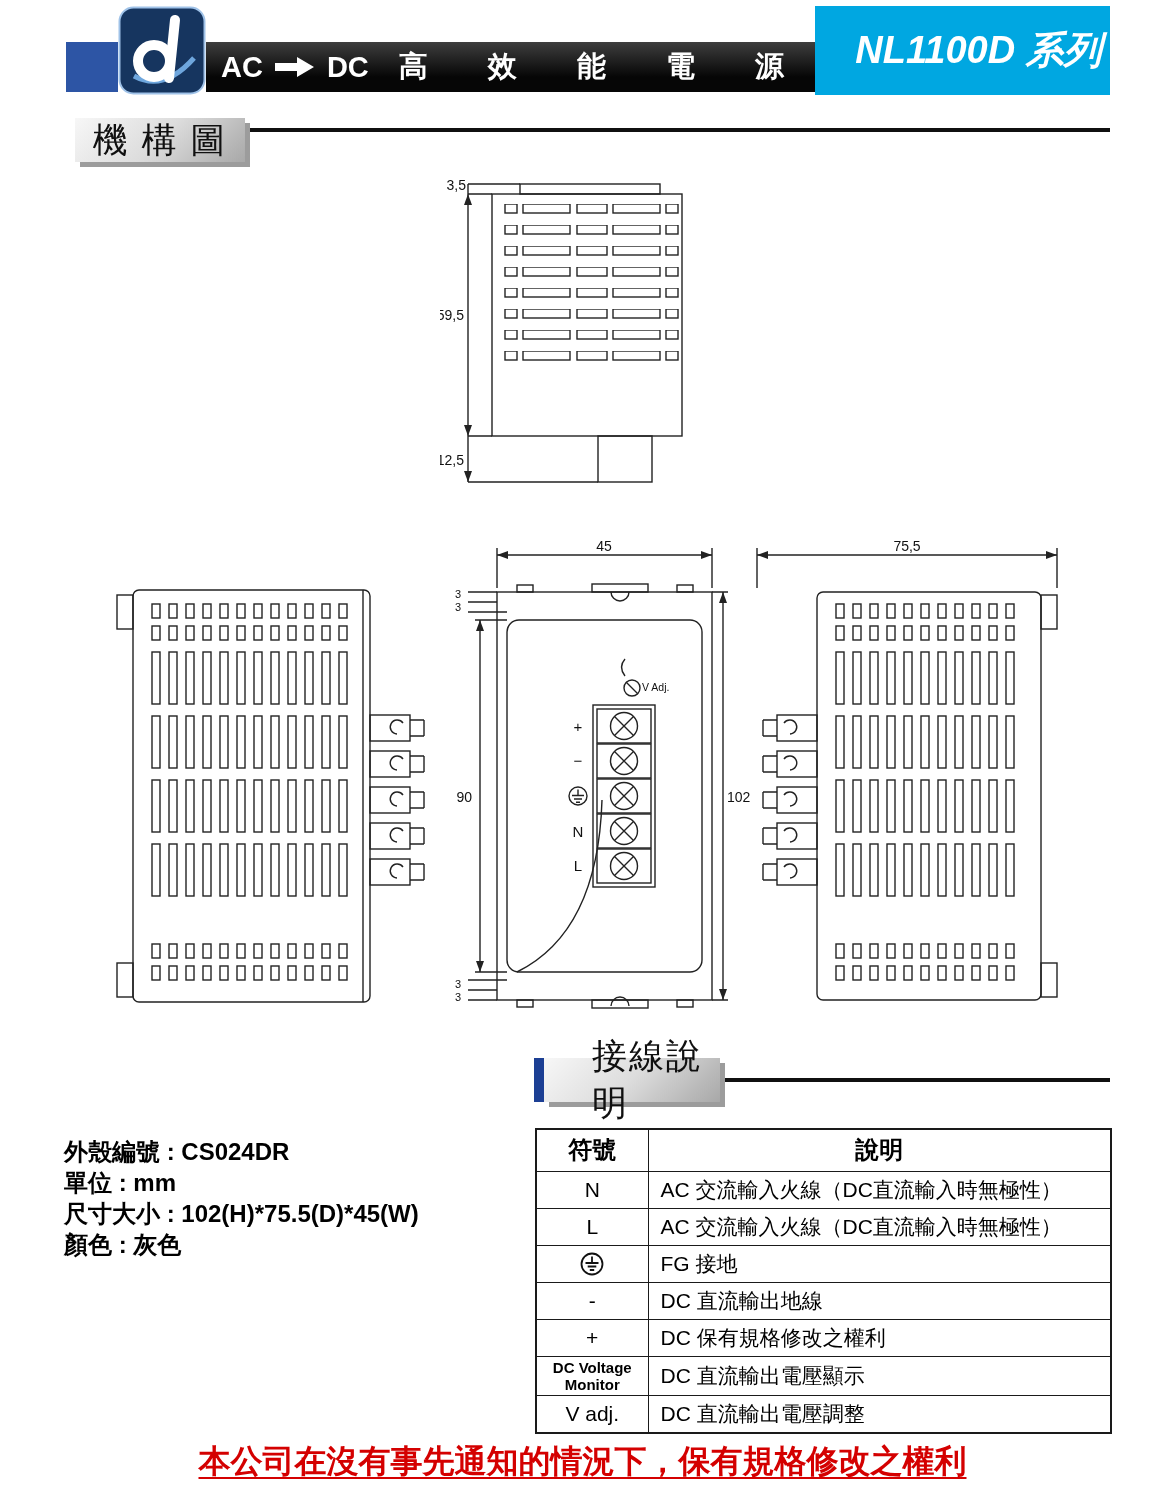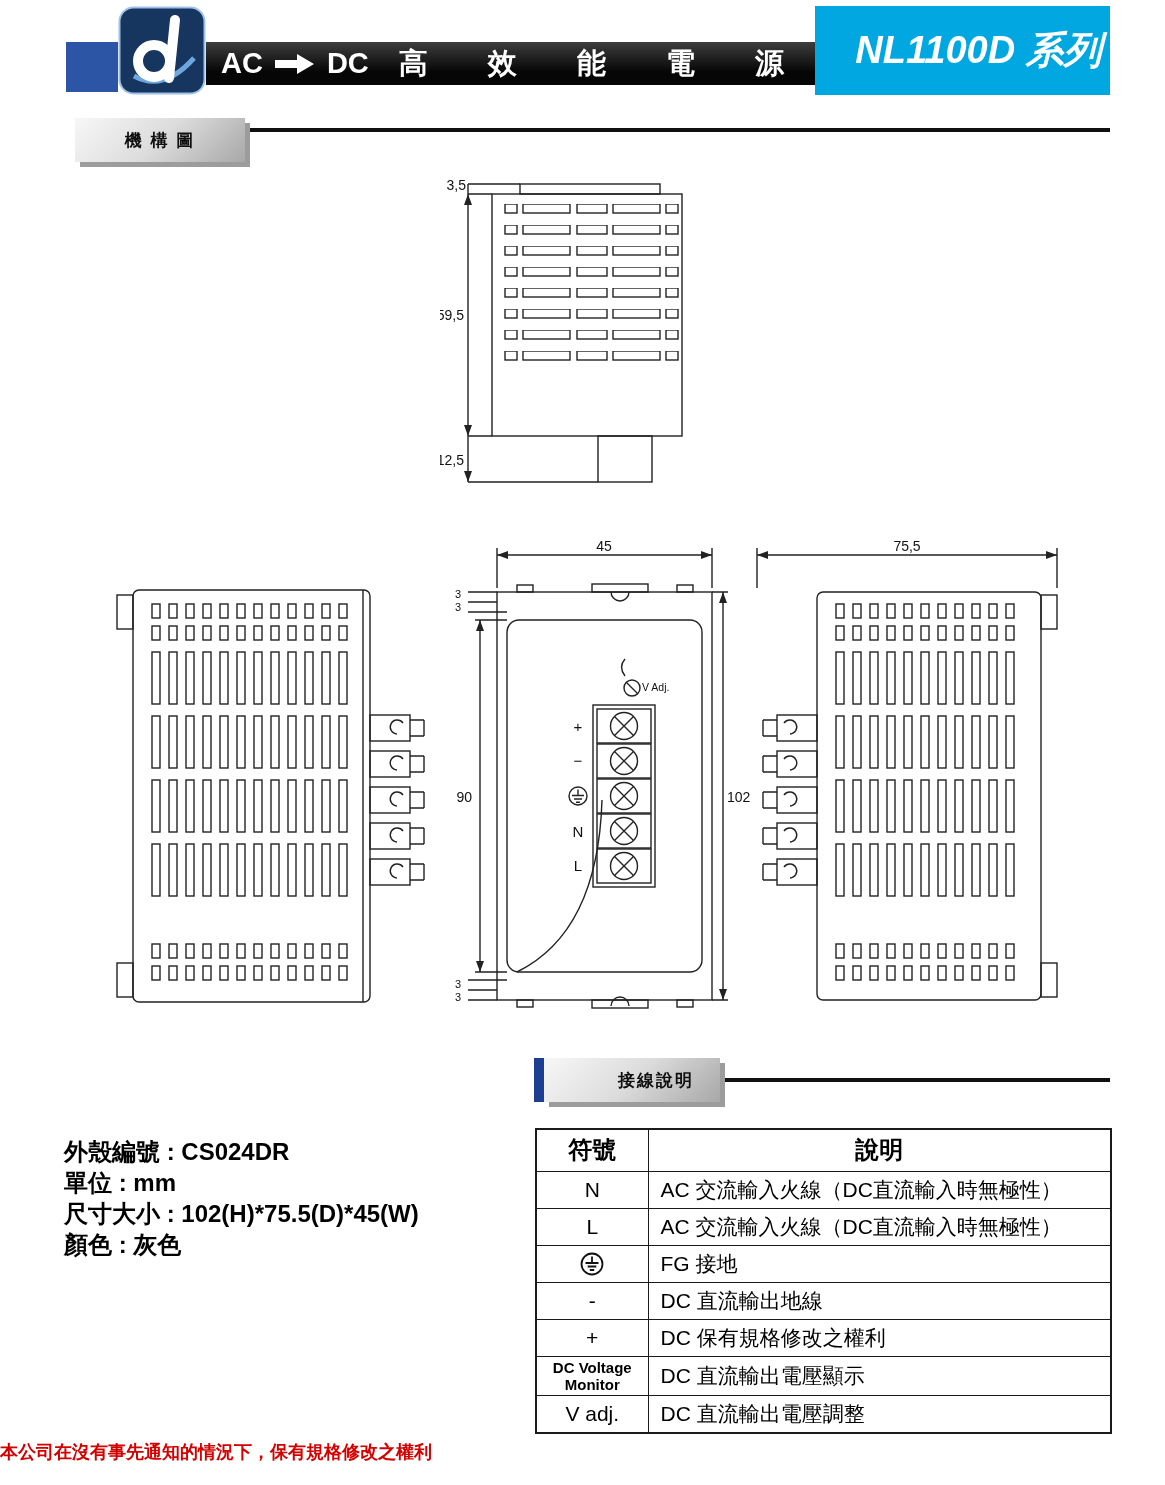--- a/index.html
+++ b/index.html
@@ -1,39 +1,39 @@
 <!DOCTYPE html>
 <html><head>
 <meta charset="utf-8">
 <style>
   * { margin:0; padding:0; box-sizing:border-box; }
   html,body { width:1165px; height:1485px; }
   body { position:relative; background:#fff; font-family:"Liberation Sans",sans-serif; overflow:hidden; color:#000; }
   .abs { position:absolute; }
   .gradbox { background:linear-gradient(135deg,#f7f7f7 0%,#dcdcdc 50%,#a8a8a8 100%);
              box-shadow:5px 5px 0 #9c9c9c; display:flex; align-items:center; justify-content:center;
-             font-weight:bold; font-size:17px; color:#101010; letter-spacing:2px; }
+             font-weight:normal; font-size:35px; color:#101010; letter-spacing:2px; }
   .hline { height:4px; background:#101010; }
   .blueblock { background:#2d55a5; }
   .titlebar { background:linear-gradient(180deg,#3e3e3e,#060606 70%); color:#fff; display:flex;
               align-items:center; justify-content:center; font-weight:bold; font-size:29px; }
   .titlebar .cjk { letter-spacing:26px; margin-left:20px; white-space:nowrap; }
   .titlebar .lat { margin:0 10px; }
   .series-box { background:#00a7e1; color:#fff; display:flex; align-items:center; justify-content:center;
                 font-weight:bold; font-style:italic; font-size:38px; white-space:nowrap; }
   .specs { font-size:24px; font-weight:bold; line-height:31px; color:#000; }
   table.wiring { border-collapse:collapse; background:#fff; border:2.5px solid #1a1a1a; }
   table.wiring th, table.wiring td { border:1.6px solid #1a1a1a; }
   table.wiring th { font-size:24px; height:42px; text-align:center; font-weight:bold;margin-top:24px; }
   table.wiring td { font-size:21px; height:37px; }
   td.sym { text-align:center; width:112px; }
   td.desc { text-align:left; padding:3px 12px; width:463px; }
   td.sym.dcvm { font-weight:bold; font-size:15px; line-height:1.15; padding:2px 6px; }
-  .footer-note { color:#d40000; font-size:18px; font-weight:bold;
-                 text-underline-offset:5px; text-decoration-thickness:2px; }
+  .footer-note { text-align:center; color:#d40000; font-size:32px; font-weight:bold;
+                 text-decoration:underline; text-underline-offset:5px; text-decoration-thickness:2px; }
   .s { stroke:#222; fill:none; stroke-width:1.4px; }
   .ar { fill:#222; stroke:none; }
   text.dimt { font-family:"Liberation Sans",sans-serif; font-size:14px; fill:#111; stroke:none; }
   text.dimts { font-size:11px; }
   text.lbl { font-size:15px; }
   text.pot { font-size:10.5px; }
   .gicon { stroke:#111; fill:none; stroke-width:1.8px; }
 </style>
 </head>
 <body>
@@ -42,21 +42,21 @@
 
 <div class="abs" style="left:118px; top:6px; width:88px; height:89px;">
   <svg width="88" height="89" viewBox="0 0 88 89">
     <rect x="1.5" y="1.5" width="85" height="86" rx="14" fill="#16355f" stroke="#9fc2e8" stroke-width="2"></rect>
     <path d="M16 70 Q 46 86 76 52" stroke="#6ea6dd" stroke-width="5" fill="none"></path>
     <circle cx="36" cy="55" r="16" stroke="#ffffff" stroke-width="10" fill="none"></circle>
     <path d="M57 14 L51 72" stroke="#ffffff" stroke-width="10" fill="none" stroke-linecap="round"></path>
   </svg>
 </div>
 
-<div class="abs titlebar" style="left:206px; top:42px; width:609px; height:43px;">
+<div class="abs titlebar" style="left:206px; top:42px; width:609px; height:50px;">
   <span class="lat">AC</span>
   <svg width="44" height="24" viewBox="0 0 44 24">
     <path d="M2 8 h22 v-6 l17 10 -17 10 v-6 h-22 z" fill="#ffffff"></path>
   </svg>
   <span class="lat">DC</span>
   <span class="cjk">高 效 能 電 源</span>
 </div>
 
 <div class="abs series-box" style="left:815px; top:6px; width:295px; height:89px;padding-left:32px;">NL1100D 系列</div>
 

